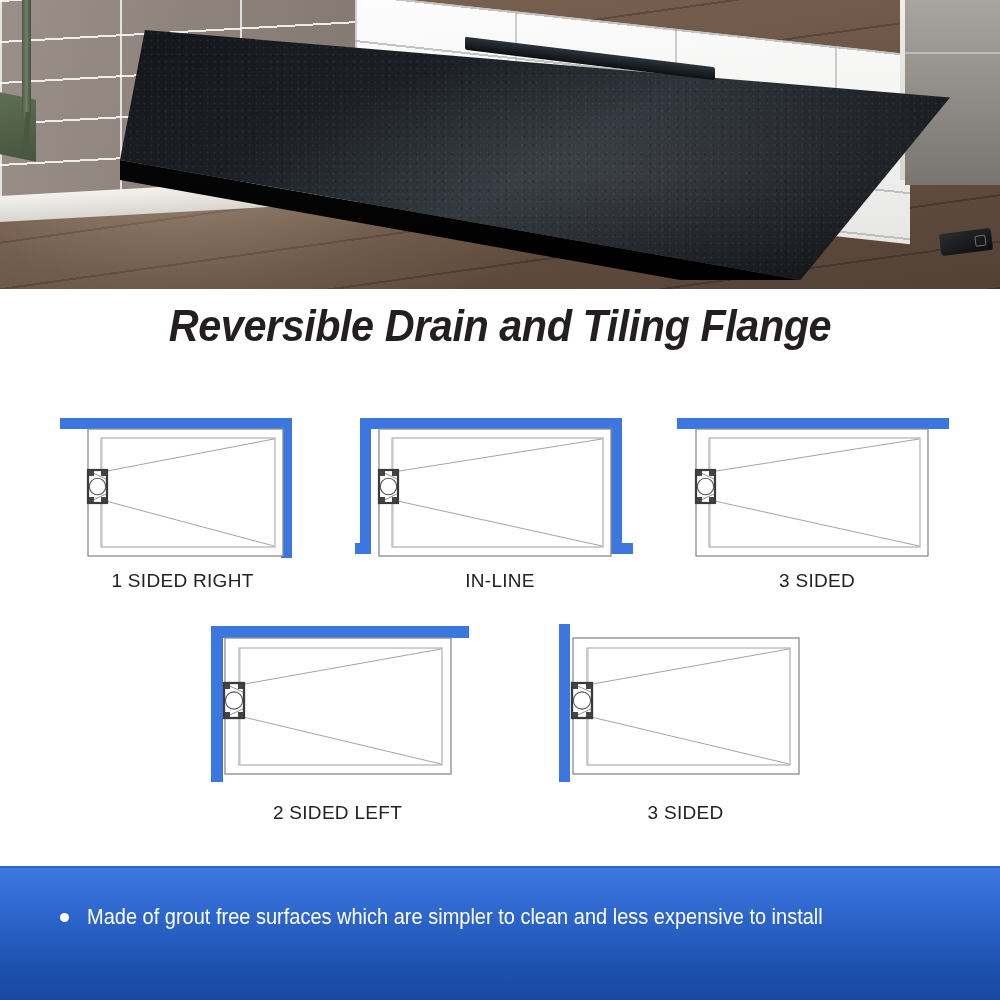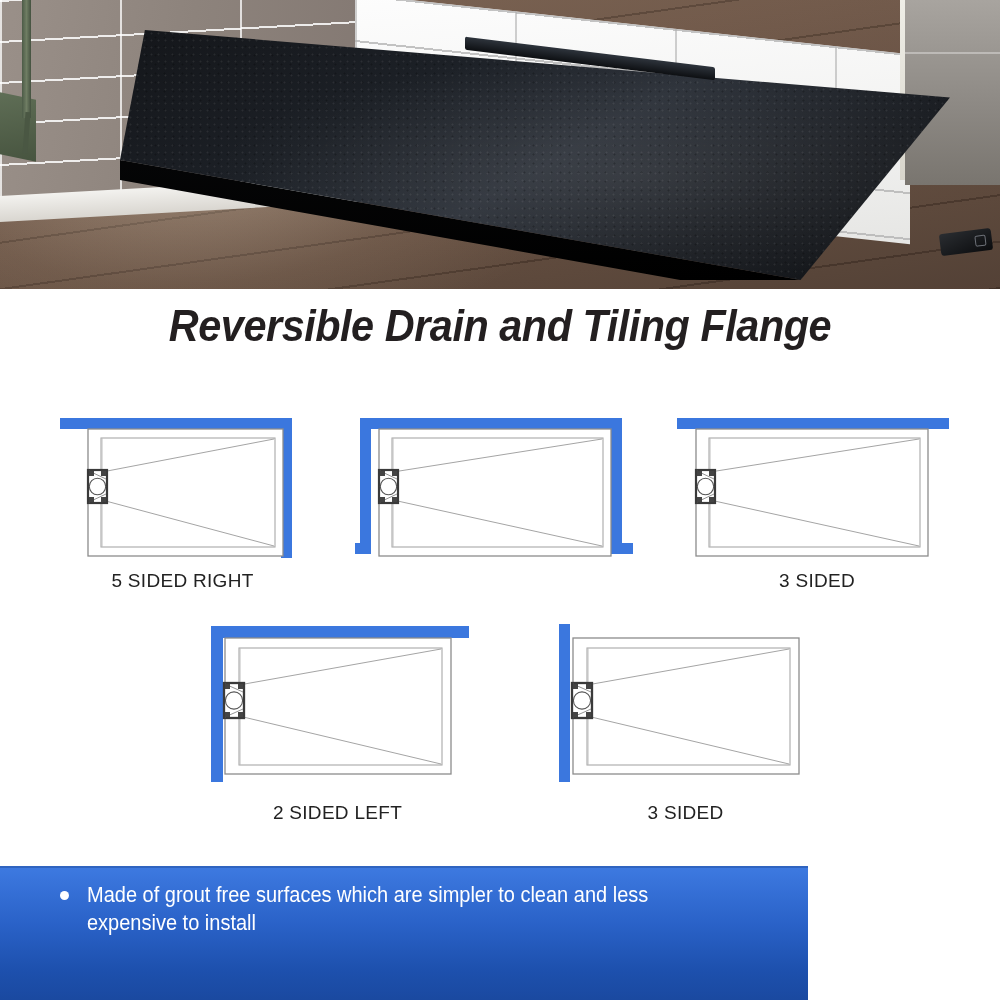--- a/index.html
+++ b/index.html
@@ -136,24 +136,24 @@
   .dia{ position:absolute; }
   .dia-svg{ display:block; }
   .dia-label{
     position:absolute; left:0; width:100%; text-align:center;
     font-size:19px; color:#222; letter-spacing:.3px;
     font-family:"Liberation Sans", sans-serif; white-space:nowrap;
   }
 
   
   .bullets{
-    position:absolute; left:0; top:866px; width:808px; height:134px;
+    position:absolute; left:0; top:866px; width:1000px; height:134px;
     background:linear-gradient(180deg,#3d79e0 0%,#2a62c8 42%,#1d50ad 78%,#1a49a0 100%);
     border-top:2px solid #2f64c0;
-    padding:14px 44px 0 60px;
+    padding:36px 44px 0 60px;
   }
   .bullet-row{ display:flex; align-items:flex-start; margin-bottom:12px; }
   .bullet-dot{
     width:9px; height:9px; border-radius:50%; background:#fff;
     margin:9px 18px 0 0; flex:0 0 auto;
   }
   .bullet-text{
     color:#ffffff; font-size:21.5px; line-height:1.28;
     transform:scaleX(.93); transform-origin:left center;
     font-family:"Liberation Sans", sans-serif;
@@ -200,21 +200,21 @@
         <rect x="33" y="56" width="19" height="33" fill="#ffffff" stroke="#3a3a3a" stroke-width="2.2"></rect>
         <circle cx="42.5" cy="72.5" r="8.2" fill="#ffffff" stroke="#555" stroke-width="1.1"></circle>
         <line x1="34" y1="57" x2="51" y2="65" stroke="#777" stroke-width="0.8"></line>
         <line x1="34" y1="88" x2="51" y2="80" stroke="#777" stroke-width="0.8"></line>
         <rect x="34" y="57" width="5" height="5" fill="#444"></rect>
         <rect x="46" y="57" width="5" height="5" fill="#444"></rect>
         <rect x="34" y="83" width="5" height="5" fill="#444"></rect>
         <rect x="46" y="83" width="5" height="5" fill="#444"></rect>
       </g>
     </svg>
-    <div class="dia-label" style="top:156px;">5 SIDED RIGHT</div>
+    <div class="dia-label" style="top:156px;">1 SIDED RIGHT</div>
   </div>
 
   <div class="dia" style="left:355px; top:14px; width:290px; height:175px;">
     <svg class="dia-svg" width="290" height="150" viewBox="0 0 290 150">
       <rect x="5" y="4" width="262" height="11" fill="#3b77de"></rect>
       <rect x="5" y="4" width="11" height="136" fill="#3b77de"></rect>
       <rect x="256" y="4" width="11" height="136" fill="#3b77de"></rect>
       <rect x="-4" y="129" width="20" height="11" fill="#3b77de"></rect>
       <rect x="256" y="129" width="22" height="11" fill="#3b77de"></rect>
       <rect x="24" y="15" width="232" height="127" fill="#ffffff" stroke="#8c8c8c" stroke-width="1.3"></rect>
@@ -226,20 +226,21 @@
         <rect x="24" y="56" width="19" height="33" fill="#ffffff" stroke="#3a3a3a" stroke-width="2.2"></rect>
         <circle cx="33.5" cy="72.5" r="8.2" fill="#ffffff" stroke="#555" stroke-width="1.1"></circle>
         <line x1="25" y1="57" x2="42" y2="65" stroke="#777" stroke-width="0.8"></line>
         <line x1="25" y1="88" x2="42" y2="80" stroke="#777" stroke-width="0.8"></line>
         <rect x="25" y="57" width="5" height="5" fill="#444"></rect>
         <rect x="37" y="57" width="5" height="5" fill="#444"></rect>
         <rect x="25" y="83" width="5" height="5" fill="#444"></rect>
         <rect x="37" y="83" width="5" height="5" fill="#444"></rect>
       </g>
     </svg>
+    <div class="dia-label" style="top:156px;">IN-LINE</div>
   </div>
 
   <div class="dia" style="left:672px; top:14px; width:290px; height:175px;">
     <svg class="dia-svg" width="290" height="150" viewBox="0 0 290 150">
       <rect x="5" y="4" width="272" height="11" fill="#3b77de"></rect>
       <rect x="24" y="15" width="232" height="127" fill="#ffffff" stroke="#8c8c8c" stroke-width="1.3"></rect>
       <rect x="37" y="24" width="211" height="109" fill="none" stroke="#a8a8a8" stroke-width="1.1"></rect>
       <line x1="38" y1="24" x2="38" y2="133" stroke="#bdbdbd" stroke-width="1"></line>
       <line x1="38" y1="58" x2="247" y2="25" stroke="#9a9a9a" stroke-width="0.9"></line>
       <line x1="38" y1="86" x2="247" y2="132" stroke="#9a9a9a" stroke-width="0.9"></line>

